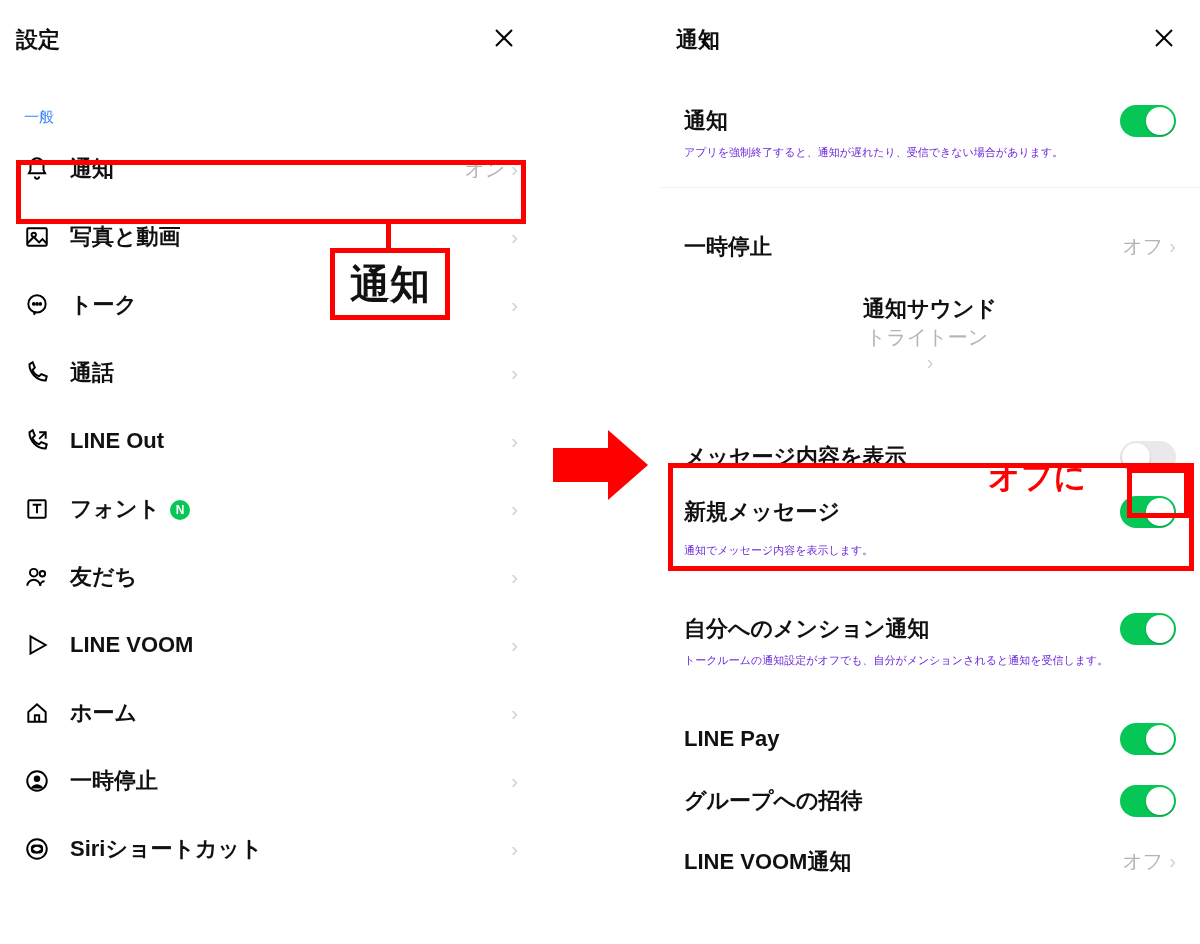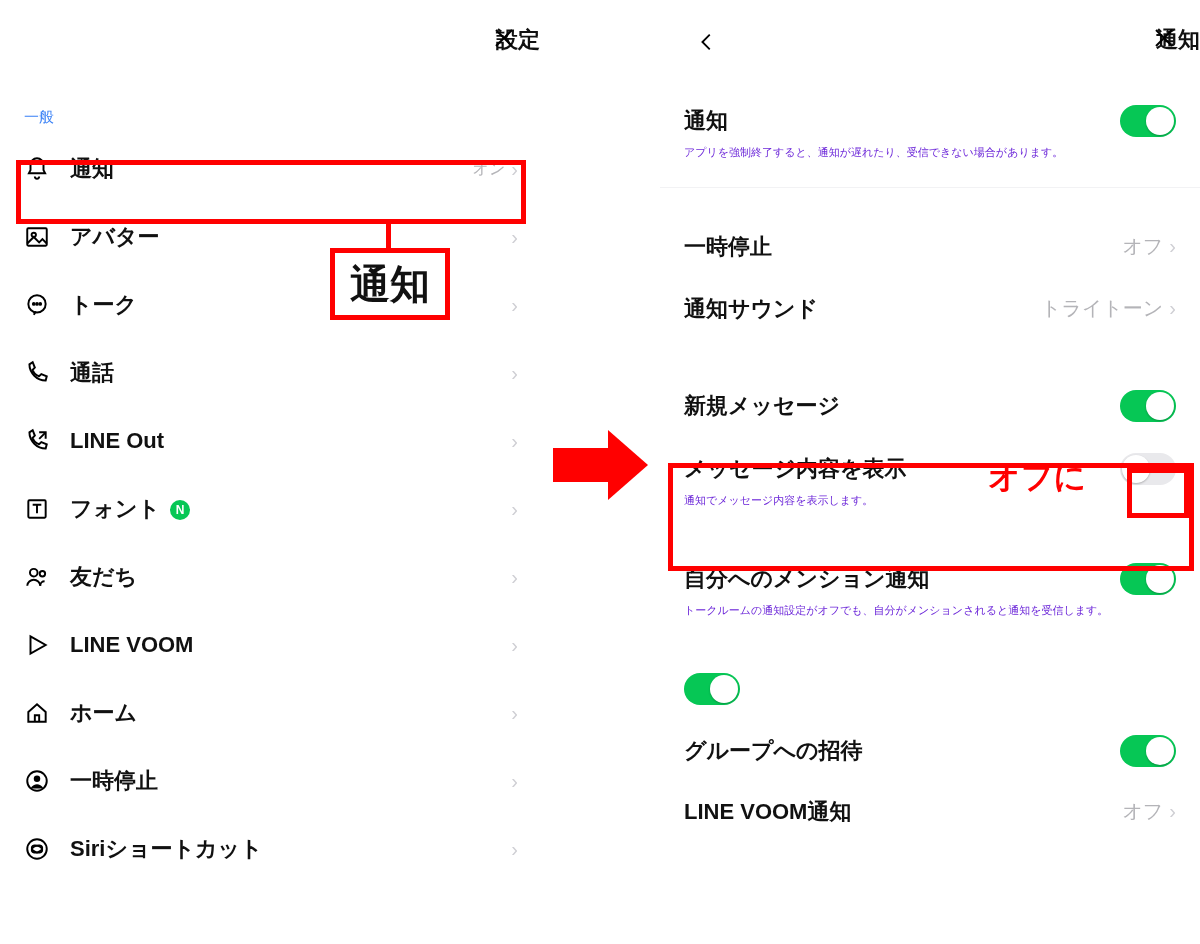--- a/index.html
+++ b/index.html
@@ -53,21 +53,21 @@
 
   
   .notch {
     height: 2px;
   }
 
   
   .header {
     display: flex;
     align-items: center;
-    justify-content: flex-end;
+    justify-content: flex-start;
     position: relative;
     height: 56px;
     margin-top: 10px;
     margin-left: 16px;
   }
   .header .title {
     font-size: 22px;
     font-weight: 600;
   }
   .header .hicon {
@@ -108,21 +108,21 @@
     flex: 0 0 30px;
   }
   .row .ricon svg { width: 26px; height: 26px; }
   .row .label {
     font-size: 22px;
     font-weight: 600;
     color: #111;
     flex: 1 1 auto;
   }
   .row .value {
-    font-size: 16px;
+    font-size: 20px;
     color: #b4b4b8;
     margin-right: 6px;
   }
   .row .chev {
     color: #cfcfd4;
     font-size: 20px;
   }
   .row .badge-n {
     width: 20px; height: 20px;
     border-radius: 50%;
@@ -264,21 +264,21 @@
     </div>
 
     <div class="row">
       <span class="ricon">
         <svg viewBox="0 0 24 24" fill="none" stroke="#000" stroke-width="1.8">
             <rect x="3" y="4" width="18" height="16" rx="1"></rect>
             <circle cx="9" cy="10" r="2"></circle>
             <path d="M3 18l6-6 5 5 3-3 4 4"></path>
           </svg>
       </span>
-      <span class="label">アバター</span>
+      <span class="label">写真と動画</span>
       <span class="chev">›</span>
     </div>
 
     <div class="row">
       <span class="ricon">
         <svg viewBox="0 0 24 24" fill="none" stroke="#000" stroke-width="1.8">
             <circle cx="12" cy="11" r="8"></circle>
             <path d="M9 21l2-3"></path>
             <circle cx="9" cy="11" r="0.8" fill="#000"></circle>
             <circle cx="12" cy="11" r="0.8" fill="#000"></circle>
@@ -427,56 +427,57 @@
 
     <div class="divider"></div>
     <div class="gap-md"></div>
 
     <div class="rowR" style="padding-bottom:16px;">
       <span class="label">一時停止</span>
       <span class="value">オフ</span>
       <span class="chev">›</span>
     </div>
 
-    <div class="rowR" style="padding-bottom:16px;">
+    <div class="rowR" style="padding-bottom:16px;flex-direction:column;">
       <span class="label">通知サウンド</span>
       <span class="value">トライトーン</span>
       <span class="chev">›</span>
     </div>
 
     <div class="gap-lg"></div>
+
+    <div class="rowR">
+      <span class="label">メッセージ内容を表示</span>
+      <span class="toggle off">
+          <span class="knob"></span>
+        </span>
+    </div>
 
     <div class="rowR" style="padding-bottom:14px;">
       <span class="label">新規メッセージ</span>
       <span class="toggle on">
           <span class="knob"></span>
         </span>
     </div>
-
-    <div class="rowR">
-      <span class="label">メッセージ内容を表示</span>
-      <span class="toggle off">
-          <span class="knob"></span>
-        </span>
-    </div>
     <div class="desc">通知でメッセージ内容を表示します。</div>
 
     <div class="gap-md"></div>
 
     <div class="rowR">
       <span class="label">自分へのメンション通知</span>
       <span class="toggle on">
           <span class="knob"></span>
         </span>
     </div>
     <div class="desc">トークルームの通知設定がオフでも、自分がメンションされると通知を受信します。</div>
 
     <div class="gap-md"></div>
 
     <div class="rowR" style="padding-bottom:14px;">
+      <span class="label">LINE Pay</span>
       <span class="toggle on">
           <span class="knob"></span>
         </span>
     </div>
 
     <div class="rowR" style="padding-bottom:14px;">
       <span class="label">グループへの招待</span>
       <span class="toggle on">
           <span class="knob"></span>
         </span>

